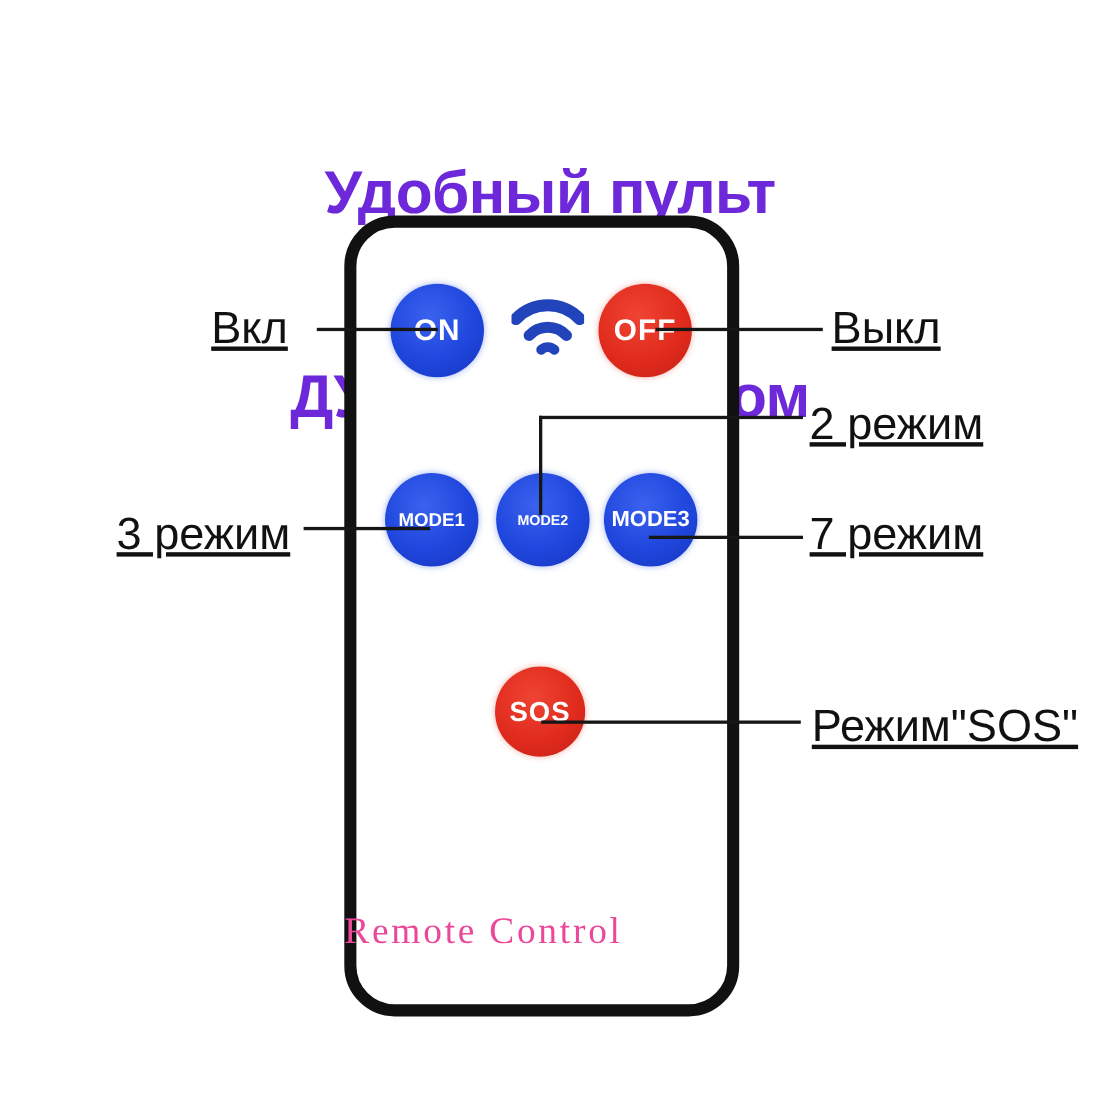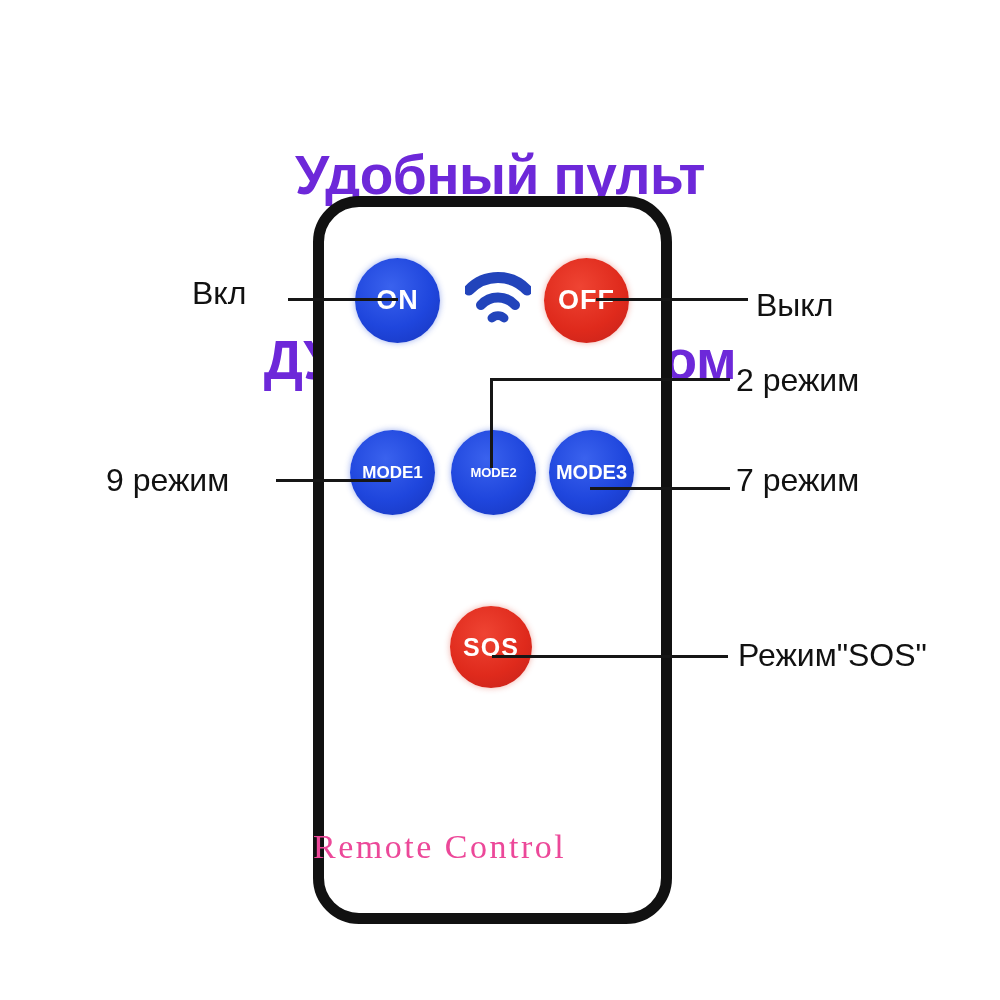--- a/index.html
+++ b/index.html
@@ -101,27 +101,28 @@
     letter-spacing: 2.5px;
     color: #ec4899;
     z-index: 6;
     white-space: pre;
   }
 
   
   .lbl {
     position: absolute;
     font-family: "Liberation Sans", sans-serif;
-    font-size: 32px;
+    font-size: 41px;
     color: #111111;
     white-space: nowrap;
     z-index: 8;
+    text-decoration: underline;
   }
   .lbl-vkl     { left: 192px; top: 275px; }
-  .lbl-vykl    { left: 756px; top: 287px; }
+  .lbl-vykl    { left: 756px; top: 275px; }
   .lbl-mode2   { left: 736px; top: 362px; }
   .lbl-mode1   { left: 106px; top: 462px; }
   .lbl-mode3   { left: 736px; top: 462px; }
   .lbl-sos     { left: 738px; top: 637px; }
 
   
   .line {
     position: absolute;
     background: #161616;
     z-index: 7;
@@ -187,17 +188,17 @@
 
   <div class="btn btn-red btn-sos">
     <span>SOS</span>
   </div>
 
   <div class="brand">Remote Control</div>
 
   <div class="lbl lbl-vkl">Вкл</div>
   <div class="lbl lbl-vykl">Выкл</div>
   <div class="lbl lbl-mode2">2 режим</div>
-  <div class="lbl lbl-mode1">9 режим</div>
+  <div class="lbl lbl-mode1">3 режим</div>
   <div class="lbl lbl-mode3">7 режим</div>
   <div class="lbl lbl-sos">Режим"SOS"</div>
 
 </div>
 
 </body></html>

